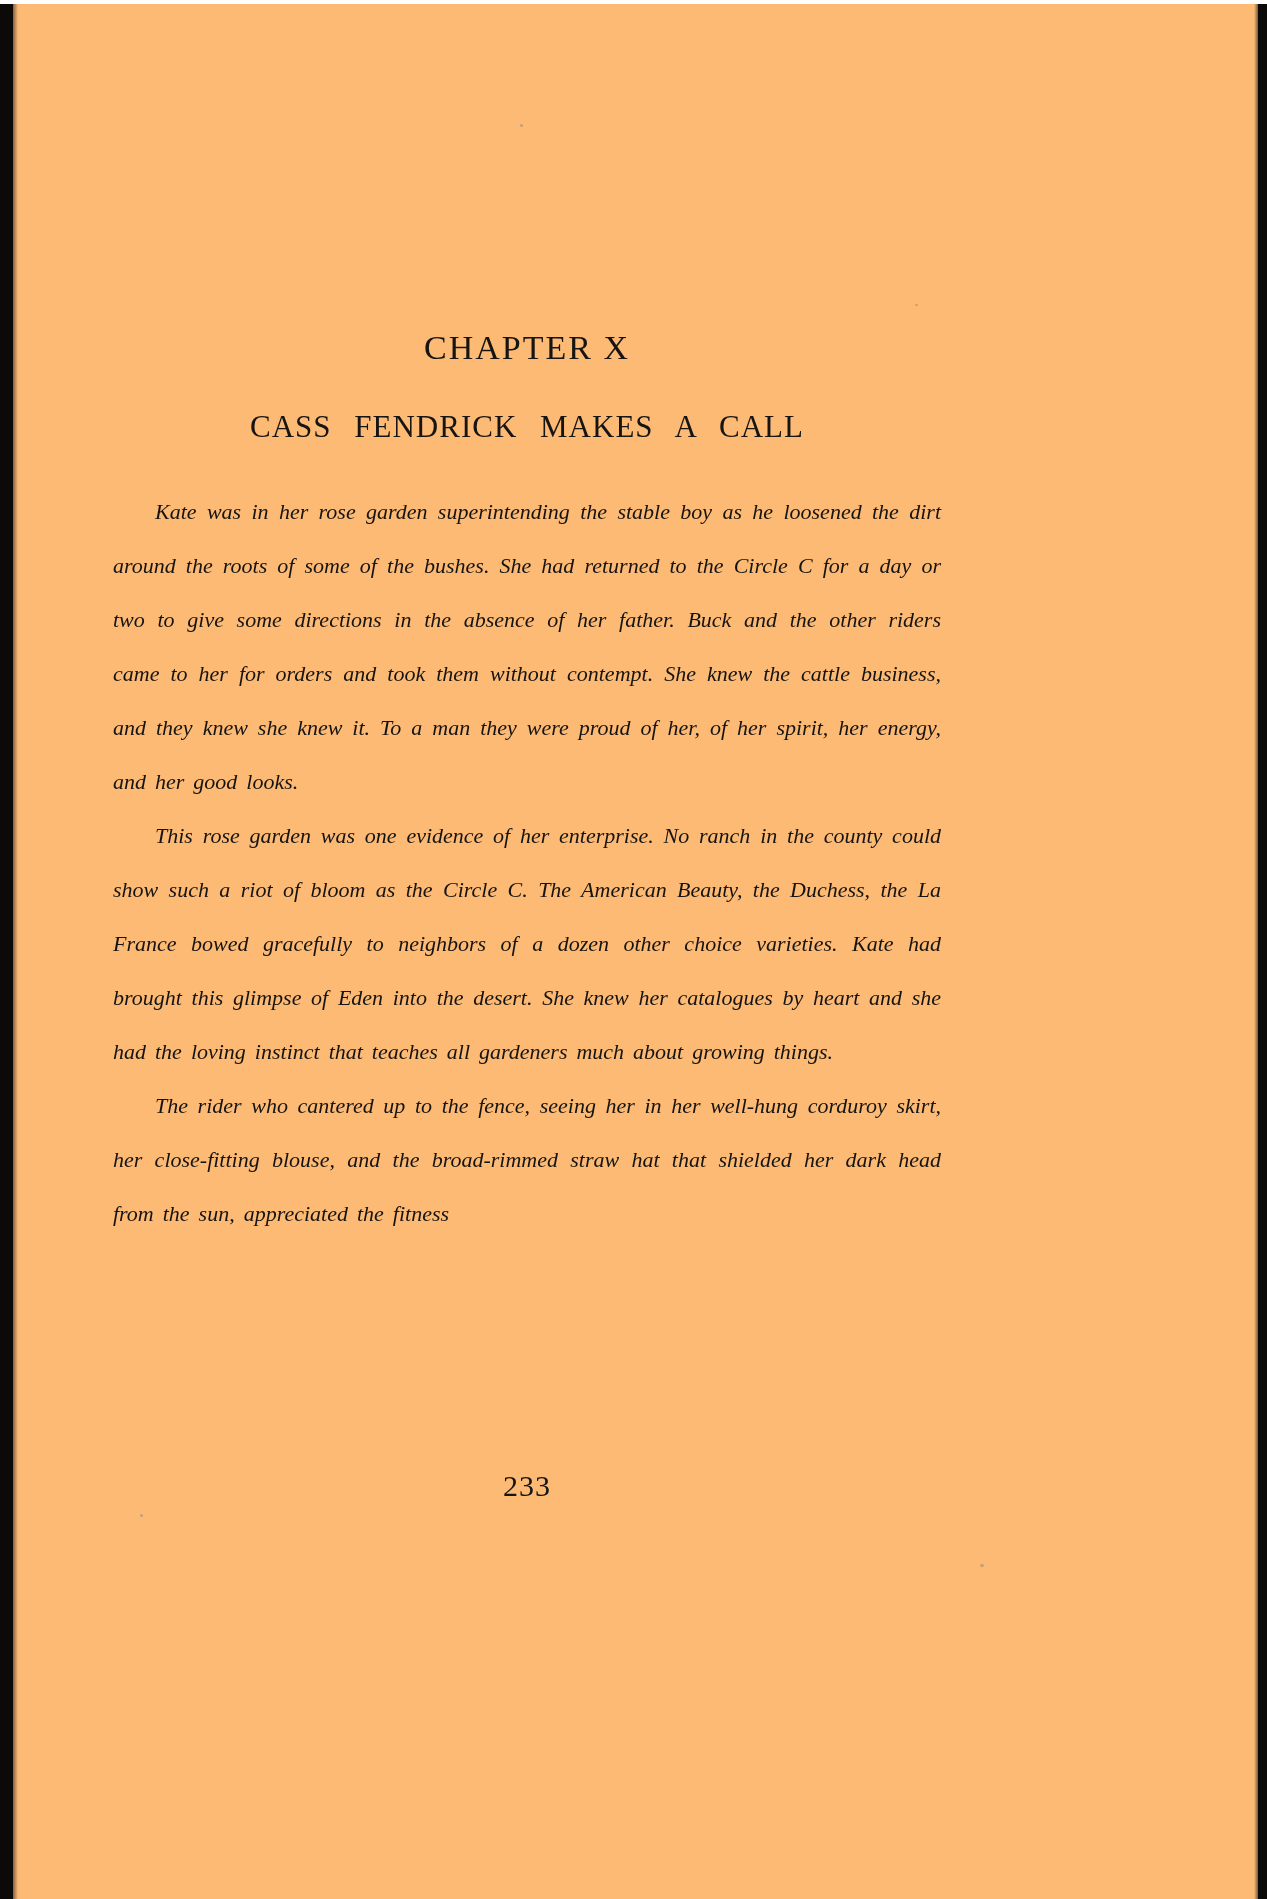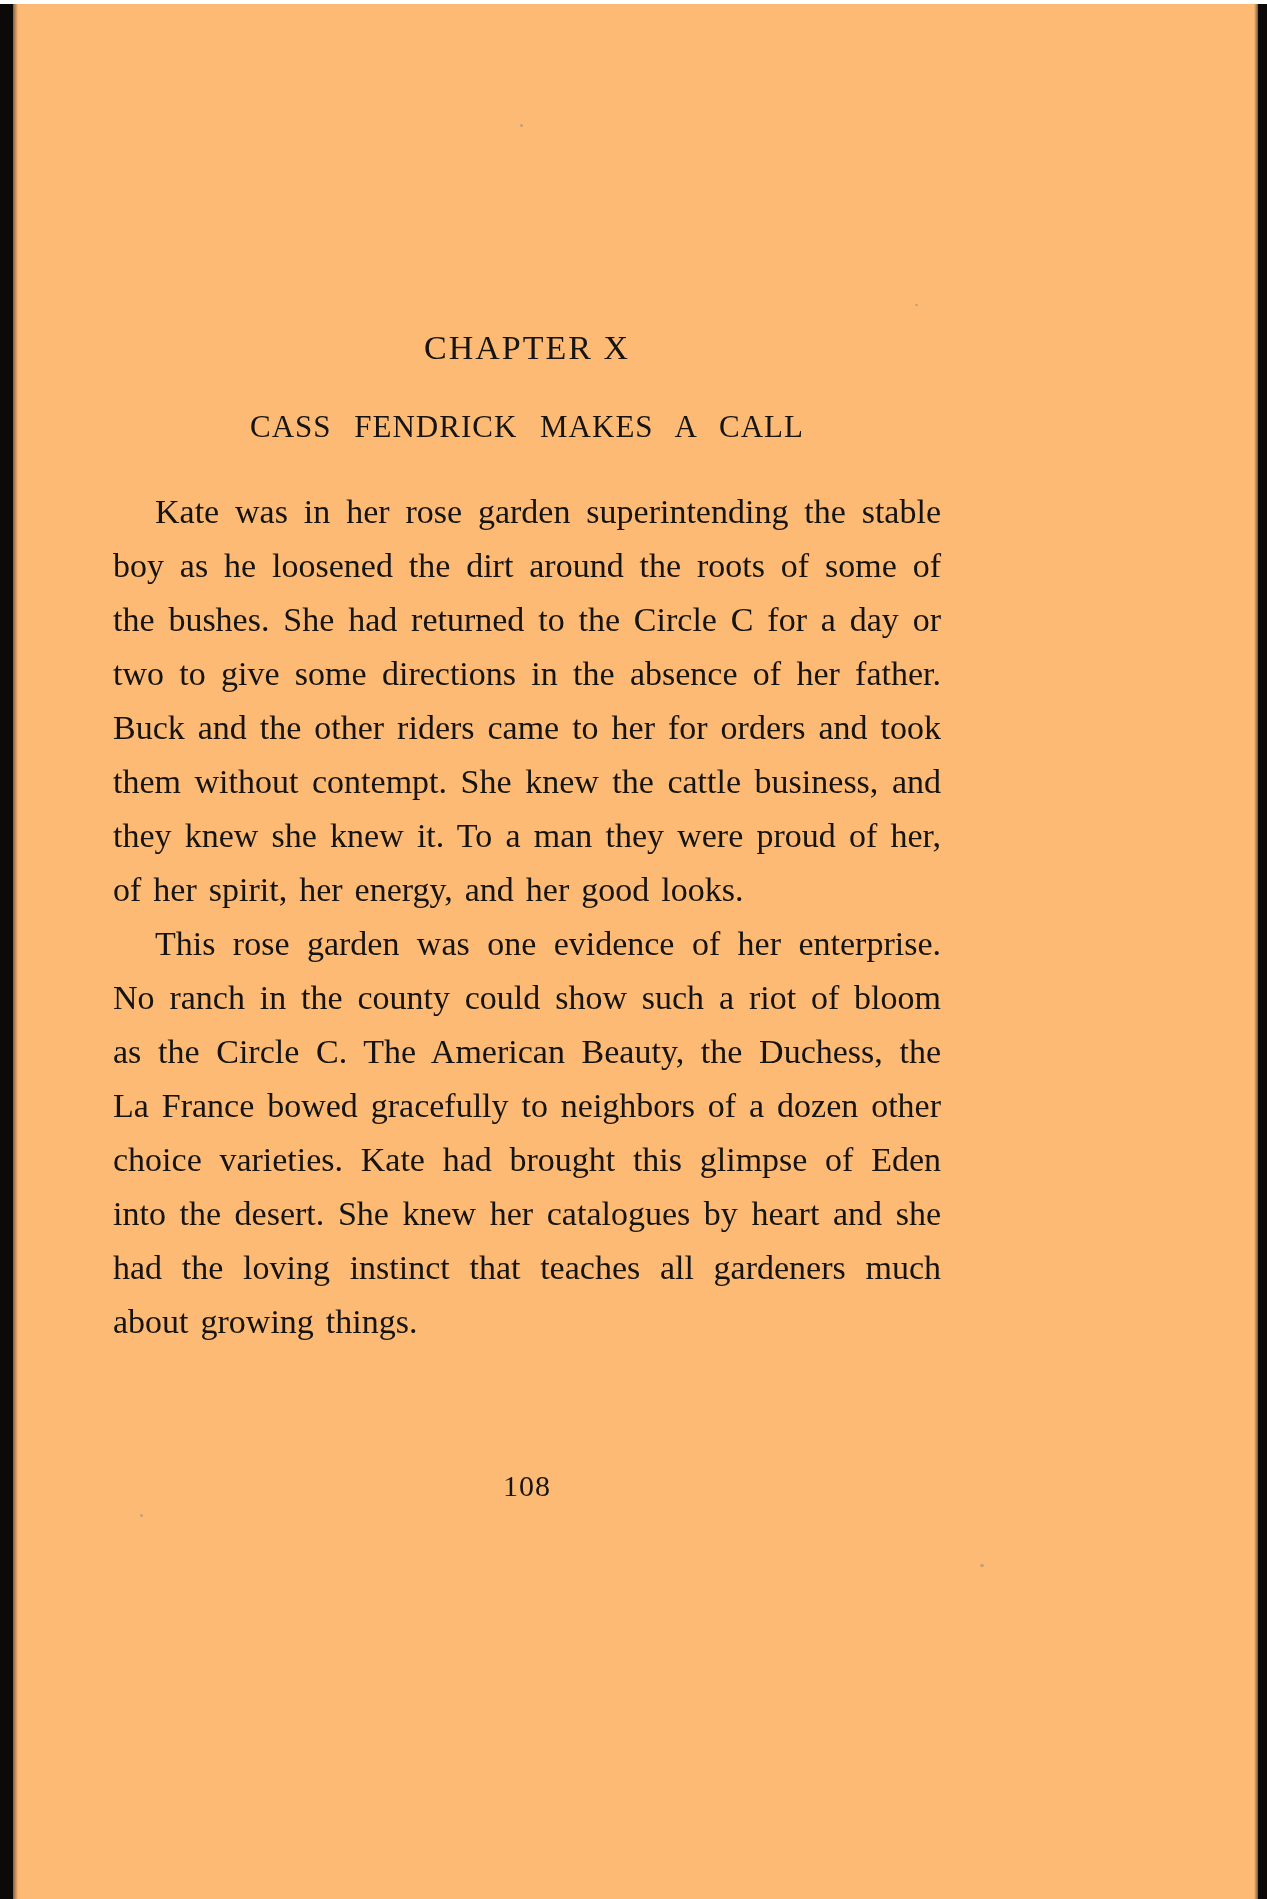--- a/index.html
+++ b/index.html
@@ -66,24 +66,25 @@
     text-align: center;
     font-size: 31px;
     letter-spacing: 1px;
     word-spacing: 14px;
     font-weight: 400;
     color: #171513;
   }
 
   .body-text {
     margin-top: 40px;
-    font-size: 34px;
+    font-size: 22px;
     line-height: 54px;
     text-align: justify;
     word-spacing: 3.5px;
+    font-style: italic;
   }
 
   .body-text p {
     margin: 0;
     text-indent: 42px;
   }
 
   .page-number {
     position: absolute;
     left: 113px;
@@ -121,18 +122,19 @@
   <div class="speck s4"></div>
 
   <div class="content">
     <div class="chapter-heading">CHAPTER X</div>
 
     <div class="chapter-title">CASS FENDRICK MAKES A CALL</div>
 
     <div class="body-text">
       <p>Kate was in her rose garden superintending the stable boy as he loosened the dirt around the roots of some of the bushes. She had returned to the Circle C for a day or two to give some directions in the absence of her father. Buck and the other riders came to her for orders and took them without contempt. She knew the cattle business, and they knew she knew it. To a man they were proud of her, of her spirit, her energy, and her good looks.</p>
       <p>This rose garden was one evidence of her enterprise. No ranch in the county could show such a riot of bloom as the Circle C. The American Beauty, the Duchess, the La France bowed gracefully to neighbors of a dozen other choice varieties. Kate had brought this glimpse of Eden into the desert. She knew her catalogues by heart and she had the loving instinct that teaches all gardeners much about growing things.</p>
+      <p>The rider who cantered up to the fence, seeing her in her well-hung corduroy skirt, her close-fitting blouse, and the broad-rimmed straw hat that shielded her dark head from the sun, appreciated the fitness</p>
     </div>
   </div>
 
-  <div class="page-number">108</div>
+  <div class="page-number">233</div>
 
 </div>
 
 </body></html>

